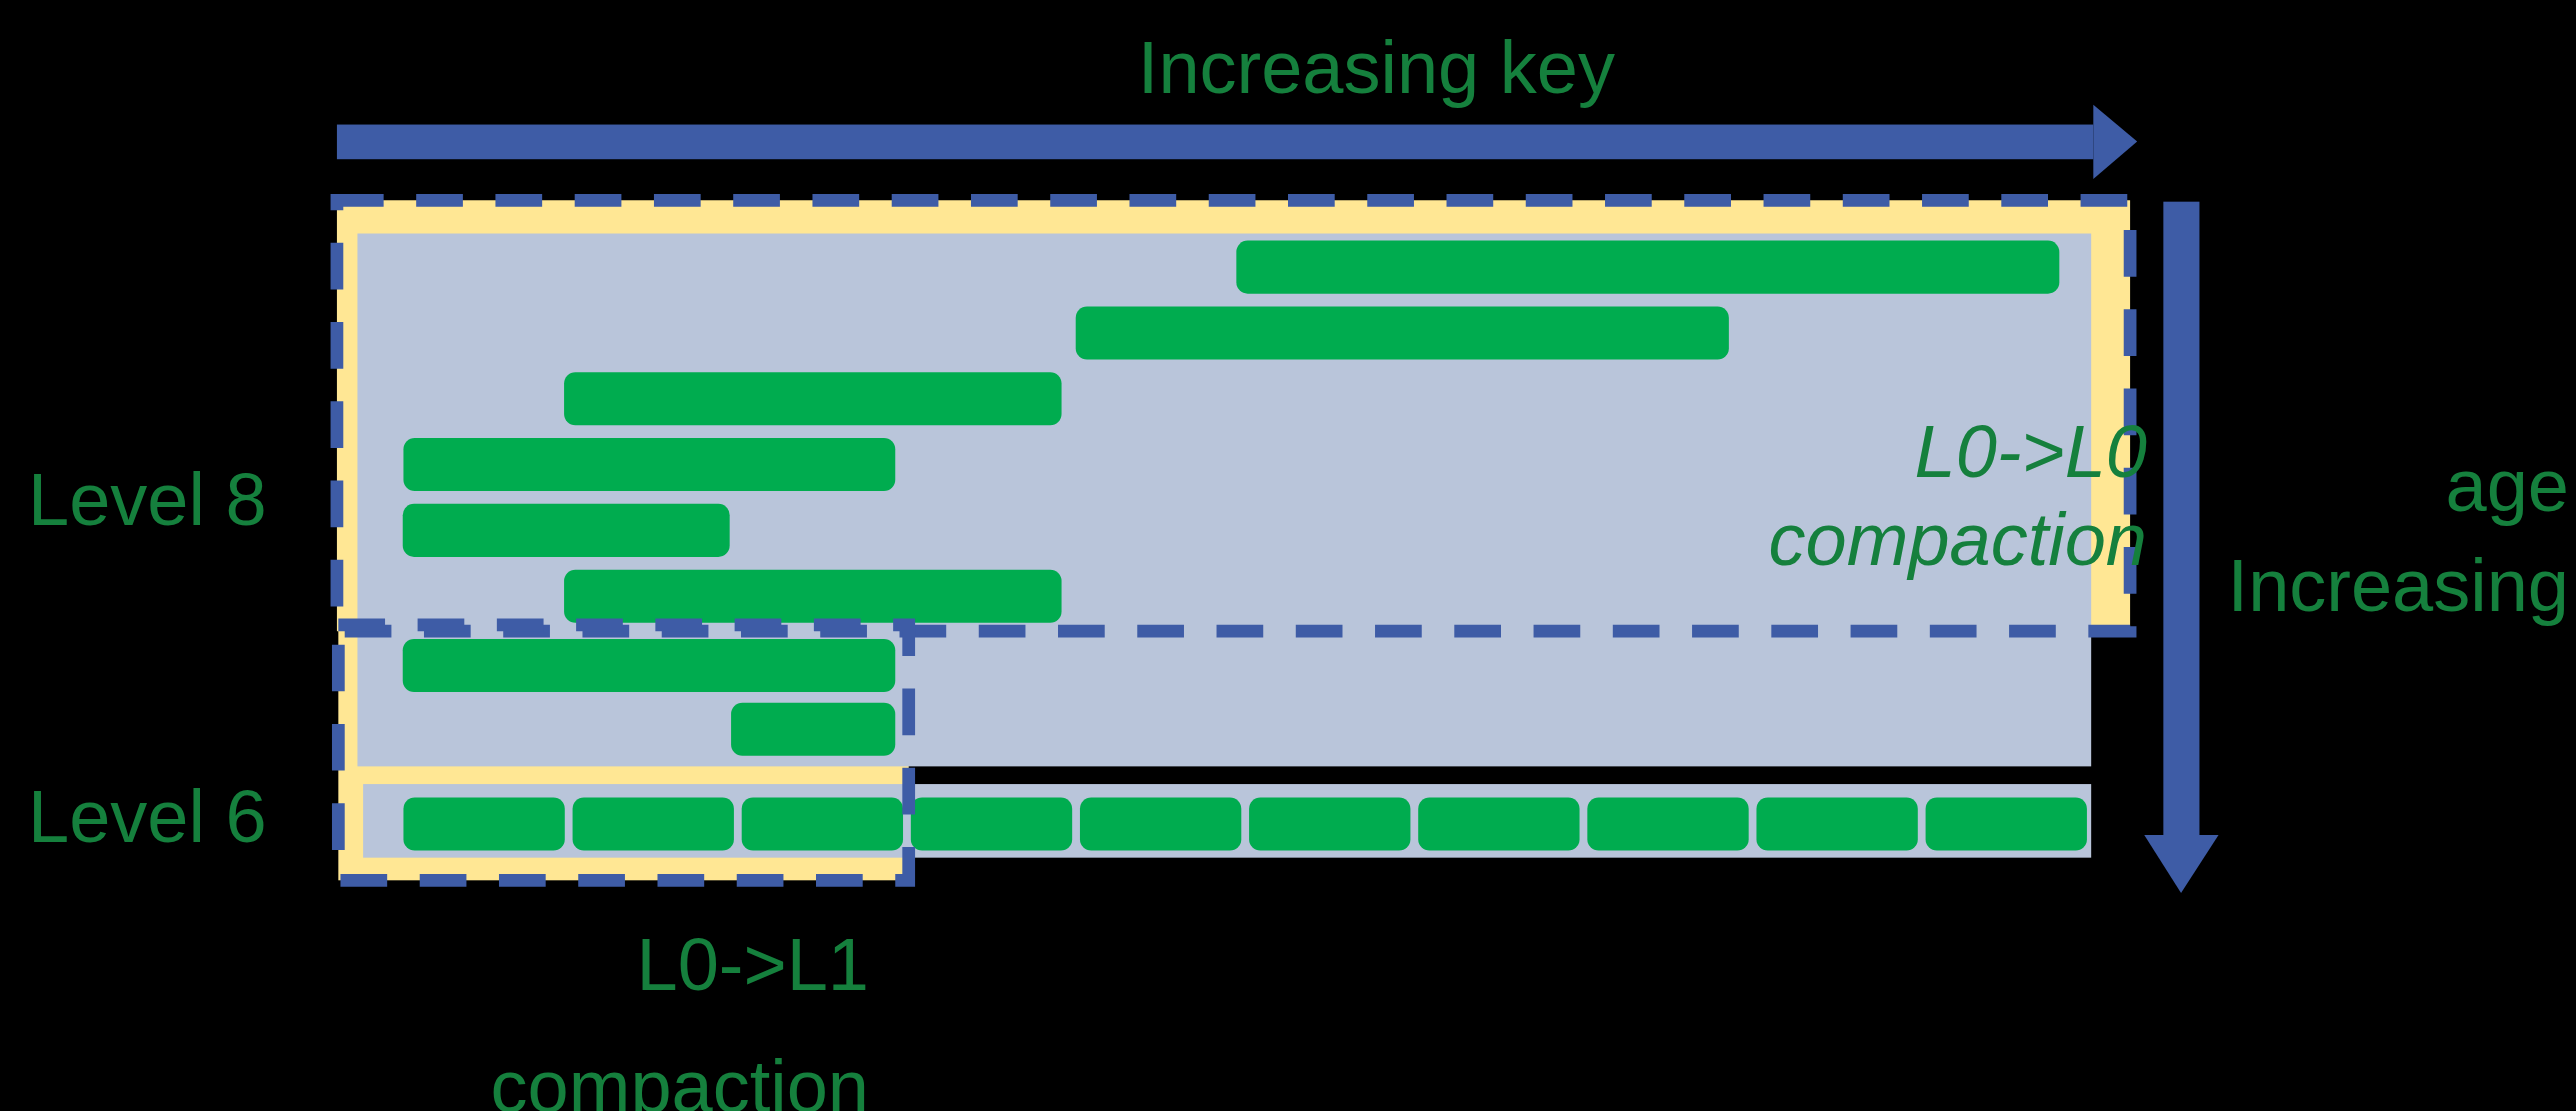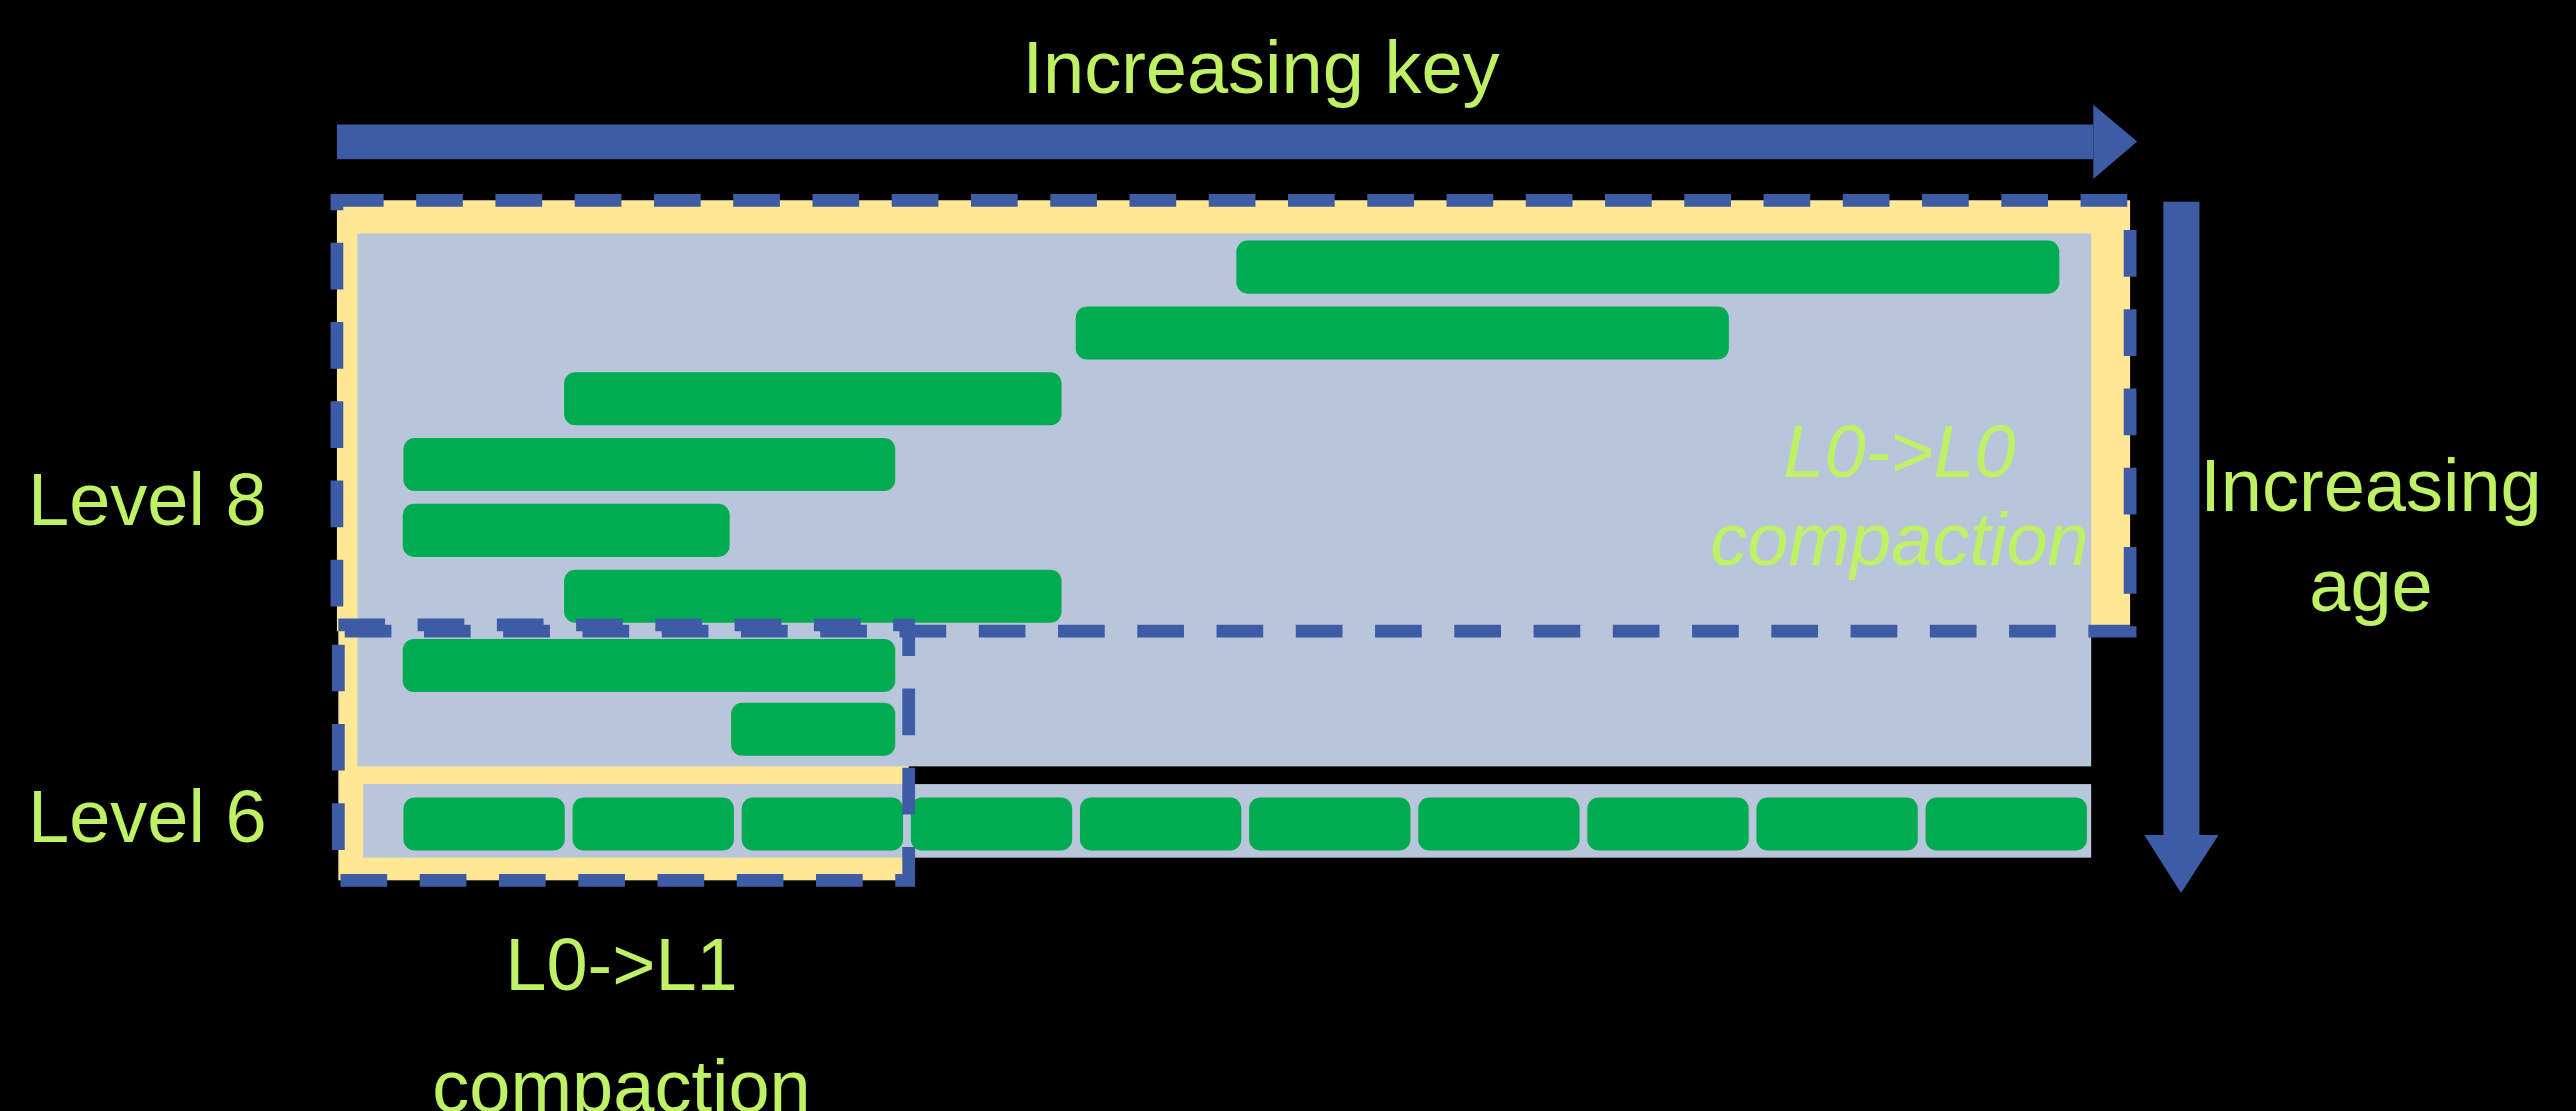--- a/index.html
+++ b/index.html
@@ -15,24 +15,24 @@
     overflow: hidden;
     font-family: "Liberation Sans", "DejaVu Sans", sans-serif;
   }
   #diagram-svg {
     position: absolute;
     left: 0;
     top: 0;
   }
   .lbl {
     position: absolute;
-    color: #bef264;
+    color: #15803d;
     font-size: 74px;
     line-height: 1.1;
-    text-align: center;
+    text-align: right;
     white-space: nowrap;
     user-select: none;
   }
   .lbl .line { display: block; }
   #label-l0l0 { line-height: 88px; font-style: italic; }
   #label-increasing-age { line-height: 100px; }
   #label-l0l1 { line-height: 122px; }
 </style>
 </head>
 <body>
@@ -75,22 +75,22 @@
   <div class="lbl" id="label-level-0" style="left:28px; top:459px; width:191px;">Level 8</div>
 
   <div class="lbl" id="label-level-1" style="left:28px; top:776px; width:191px;">Level 6</div>
 
   <div class="lbl" id="label-l0l0" style="left:1652px; top:408px; width:495px;">
     <span class="line">L0-&gt;L0</span>
     <span class="line">compaction</span>
   </div>
 
   <div class="lbl" id="label-increasing-age" style="left:2173px; top:436px; width:396px;">
+    <span class="line">age</span>
     <span class="line">Increasing</span>
-    <span class="line">age</span>
   </div>
 
   <div class="lbl" id="label-l0l1" style="left:374px; top:904px; width:495px;">
     <span class="line">L0-&gt;L1</span>
     <span class="line">compaction</span>
   </div>
 
 </div>
 
 

